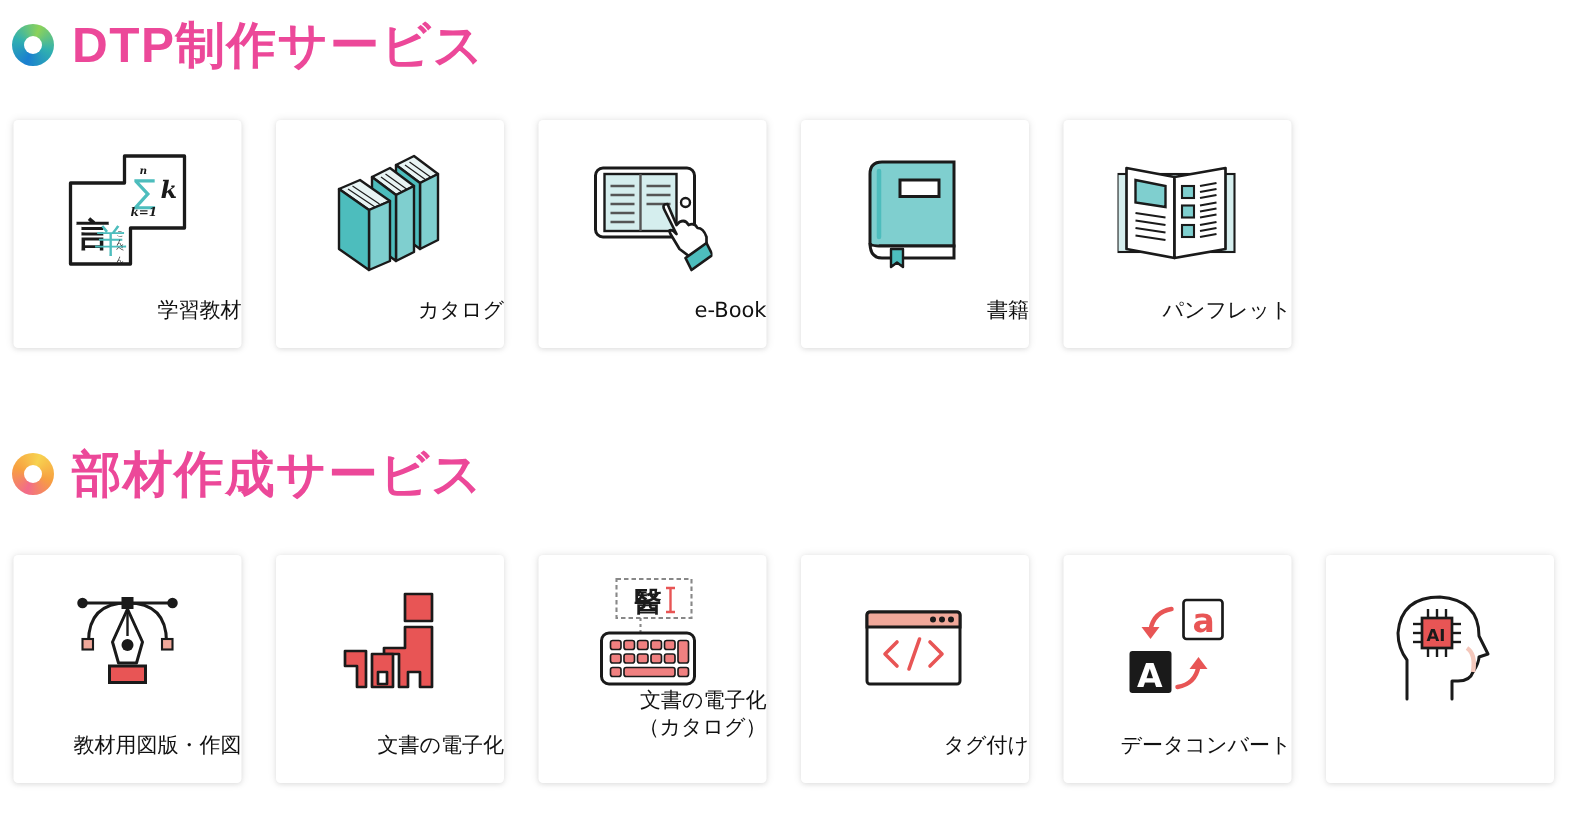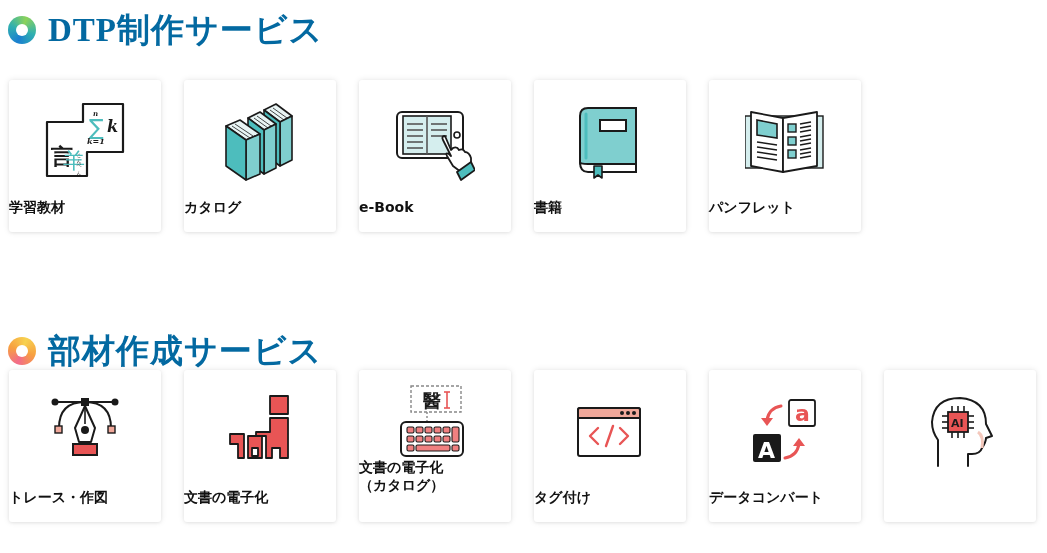--- a/index.html
+++ b/index.html
@@ -14,36 +14,36 @@
       width: 28px; height: 28px; border-radius: 50%;
       position: relative; margin-right: 12px; flex: none;
     }
     .section-title .ring::after {
       content: ""; position: absolute; left: 8px; top: 8px;
       width: 12px; height: 12px; border-radius: 50%; background: #fff;
     }
     .ring-teal { background: conic-gradient(from 200deg, #1a7fd0, #30b0b0, #8cd25a, #30b0b0, #1a7fd0); }
     .ring-warm { background: conic-gradient(from 200deg, #f26b8a, #f7a040, #f7d250, #f7a040, #f26b8a); }
     .section-title h2 {
-      font-size: 33px; font-weight: bold; letter-spacing: 1px; color: #0369a1;
-      font-family: Liberation Serif, serif;
+      font-size: 33px; font-weight: bold; letter-spacing: 1px; color: #ec4899;
+      font-family: Liberation Sans, sans-serif;
     }
 
     .card-row { position: absolute; left: 9px; display: flex; gap: 23px; }
     .card {
       width: 152px; height: 152px; background: #fff; border-radius: 3px;
       box-shadow: 0 0 6px rgba(0,0,0,0.10), 0 1px 3px rgba(0,0,0,0.06);
       display: flex; flex-direction: column; align-items: center;
       cursor: pointer; position: relative;
     }
     .card .icon { position: absolute; top: 22px; left: 36px; width: 80px; height: 80px; }
     .card .icon svg { width: 80px; height: 80px; display: block; }
     .card .label {
-      position: absolute; top: 118px; left: 0; right: 0; text-align: left;
-      font-size: 14px; color: #111; line-height: 18px; font-weight: bold;
+      position: absolute; top: 118px; left: 0; right: 0; text-align: right;
+      font-size: 14px; color: #111; line-height: 18px;
     }
     .card .label.two { top: 88px; }
   </style>
 </head>
 <body>
 
 <div class="section-title" style="top:10px;">
   <span class="ring ring-teal"></span>
   <h2>DTP制作サービス</h2>
 </div>
@@ -159,21 +159,21 @@
           <line x1="55" y1="48" x2="66" y2="46"></line>
             <line x1="55" y1="52" x2="66" y2="50"></line>
             <line x1="55" y1="56" x2="66" y2="54"></line>
         </g>
       </svg>
     </div>
     <span class="label">パンフレット</span>
   </div>
 </div>
 
-<div class="section-title" style="top:296px;margin-top:35px;">
+<div class="section-title" style="top:296px;">
   <span class="ring ring-warm"></span>
   <h2>部材作成サービス</h2>
 </div>
 
 <div class="card-row" style="top:370px;">
 
   <div class="card">
     <div class="icon">
       <svg viewBox="0 0 80 80">
         <path d="M14 36 Q14 10 40 10 Q66 10 66 36" fill="none" stroke="#1a1a1a" stroke-width="2"></path>
@@ -182,21 +182,21 @@
         <circle cx="70" cy="10" r="3.5" fill="#1a1a1a"></circle>
         <rect x="36" y="6" width="8" height="8" fill="#1a1a1a"></rect>
         <rect x="10" y="34" width="7" height="7" fill="#f0a89a" stroke="#1a1a1a" stroke-width="1.4"></rect>
         <rect x="63" y="34" width="7" height="7" fill="#f0a89a" stroke="#1a1a1a" stroke-width="1.4"></rect>
         <path d="M40 14 L30 36 L34 50 L46 50 L50 36 Z" fill="#fff" stroke="#1a1a1a" stroke-width="2" stroke-linejoin="round"></path>
         <line x1="40" y1="14" x2="40" y2="32" stroke="#1a1a1a" stroke-width="1.6"></line>
         <circle cx="40" cy="38" r="4" fill="#1a1a1a"></circle>
         <rect x="28" y="52" width="24" height="11" fill="#e85555" stroke="#1a1a1a" stroke-width="2"></rect>
       </svg>
     </div>
-    <span class="label">トレース・作図</span>
+    <span class="label">教材用図版・作図</span>
   </div>
 
   <div class="card">
     <div class="icon">
       <svg viewBox="0 0 80 80">
         <g fill="#e85555" stroke="#1a1a1a" stroke-width="1.8" stroke-linejoin="round">
           <rect x="50" y="4" width="18" height="18"></rect>
           <path d="M50 26 H68 V66 H60 V56 H52 V66 H46 V44 H36 V40 H50 Z"></path>
           <path d="M10 42 H24 V66 H18 V52 H10 Z"></path>
           <path d="M28 44 H42 V66 H28 Z"></path>

